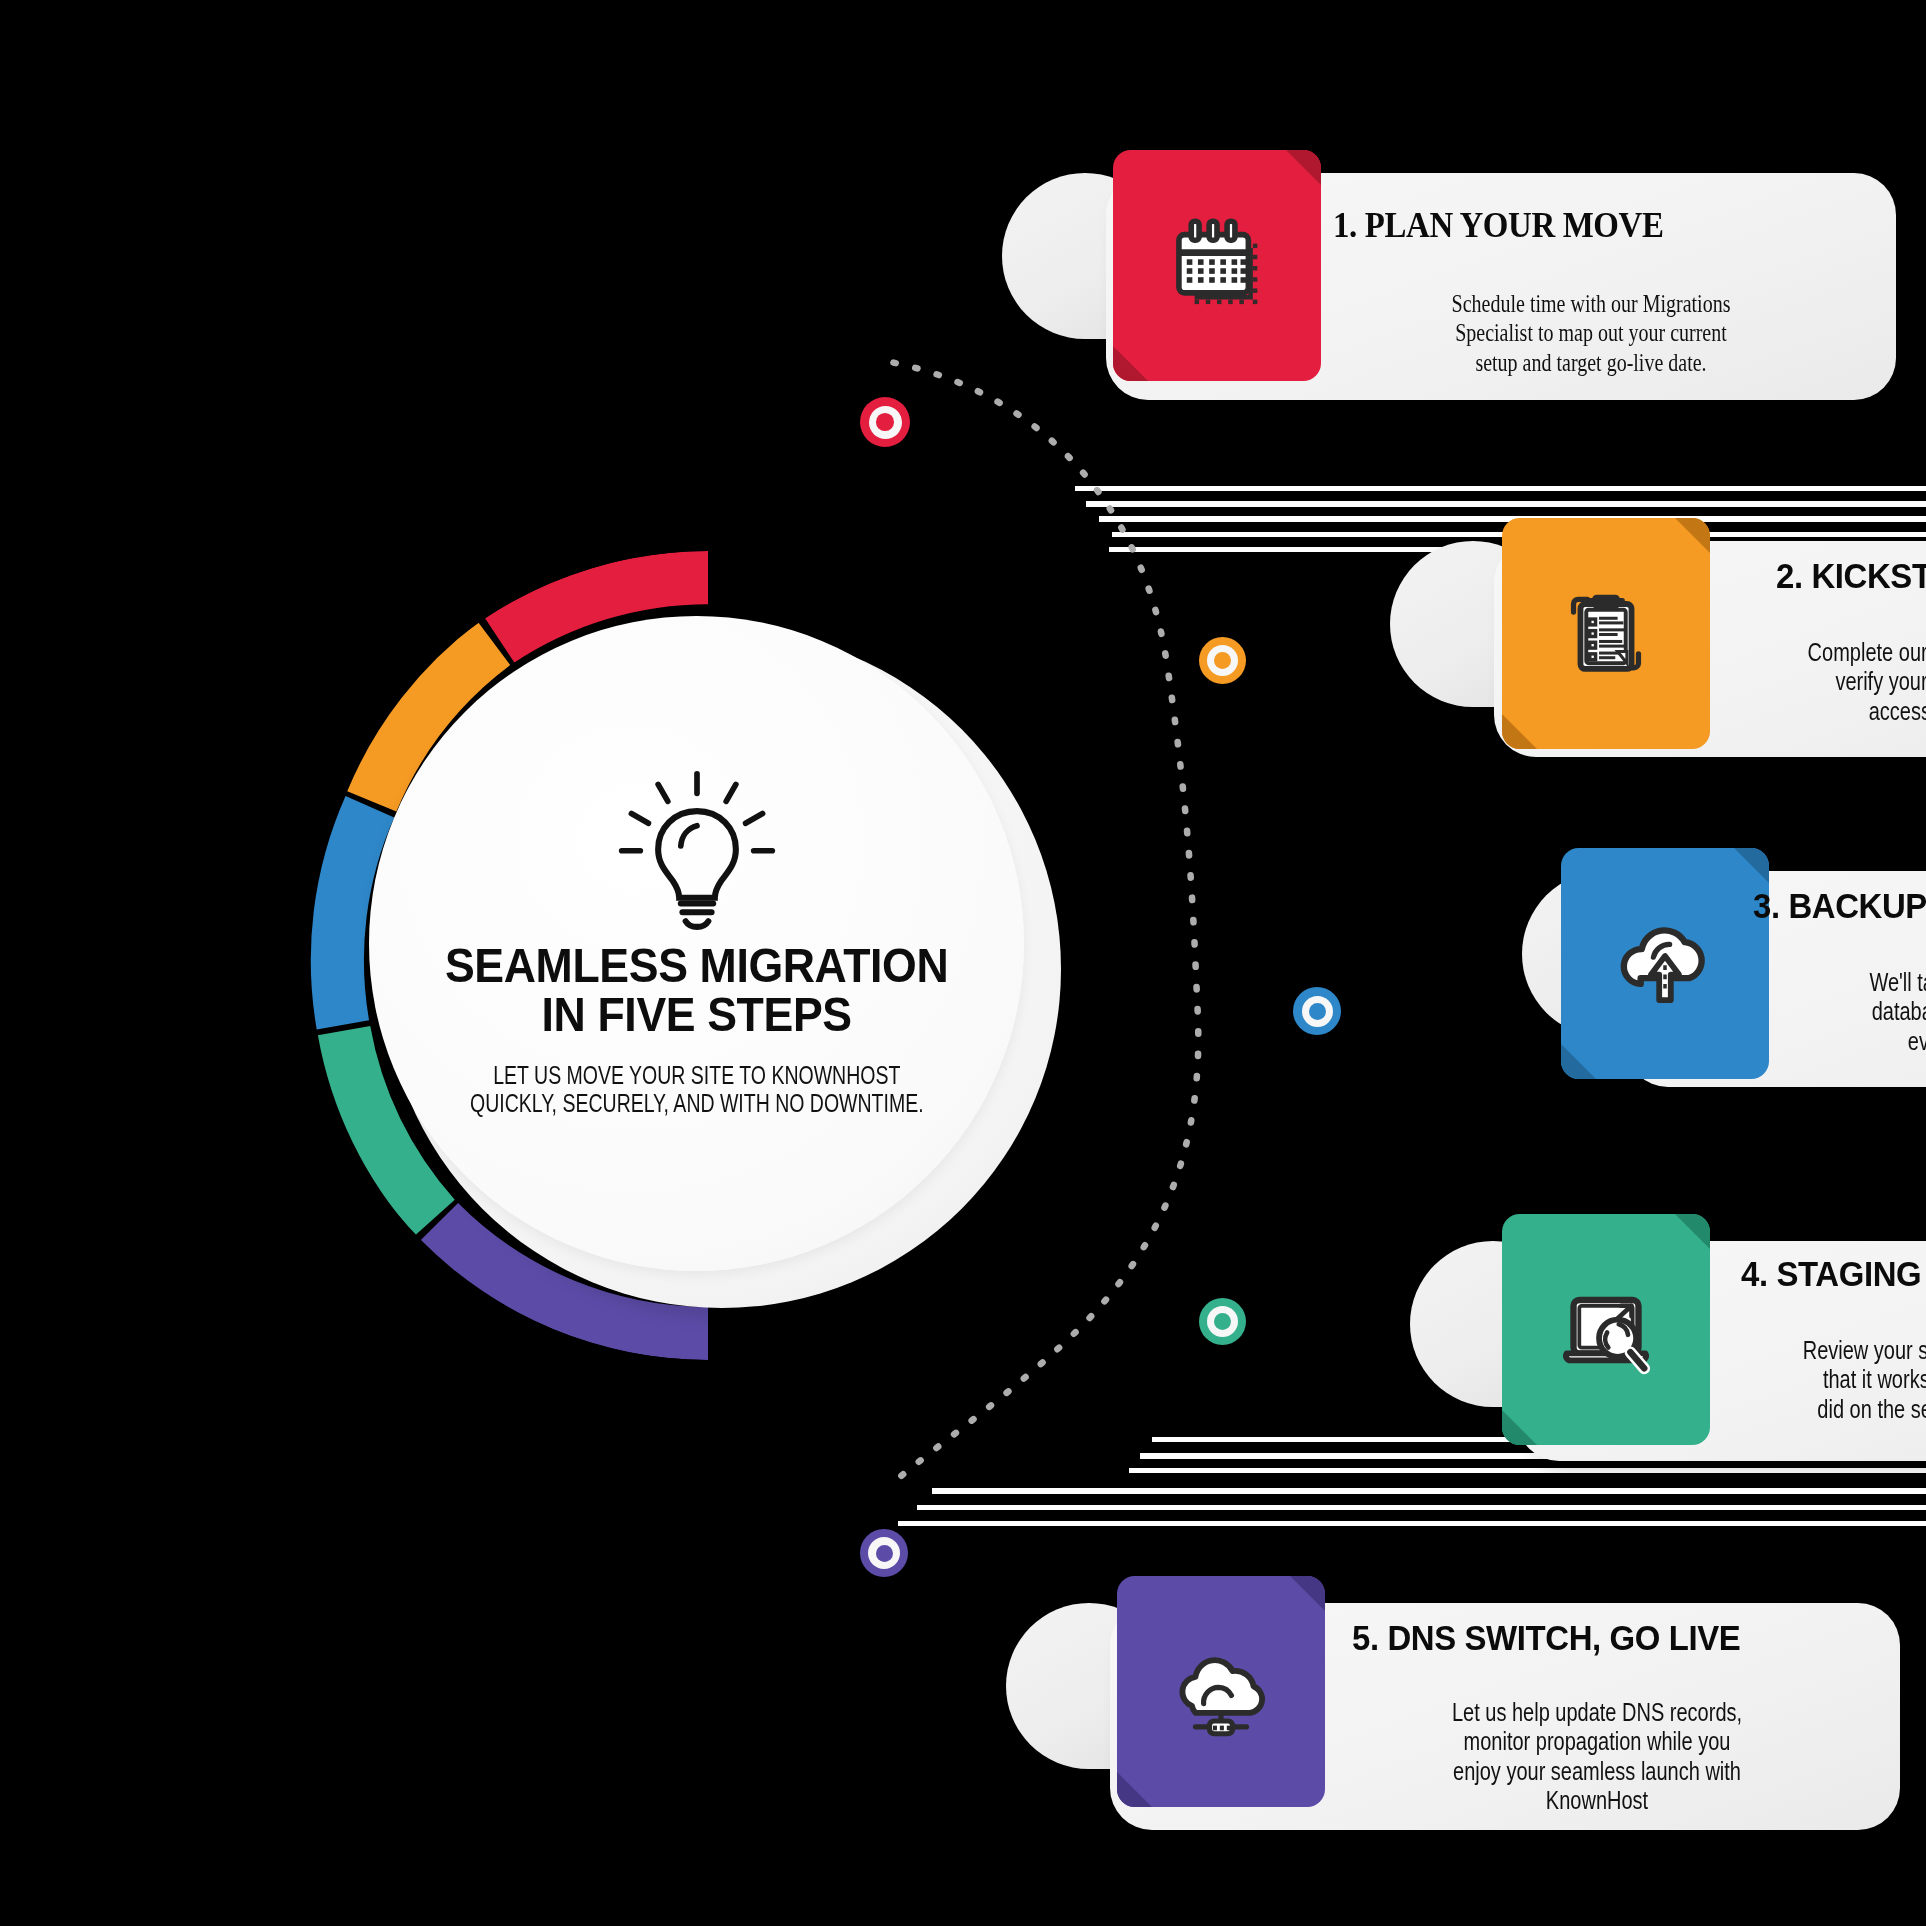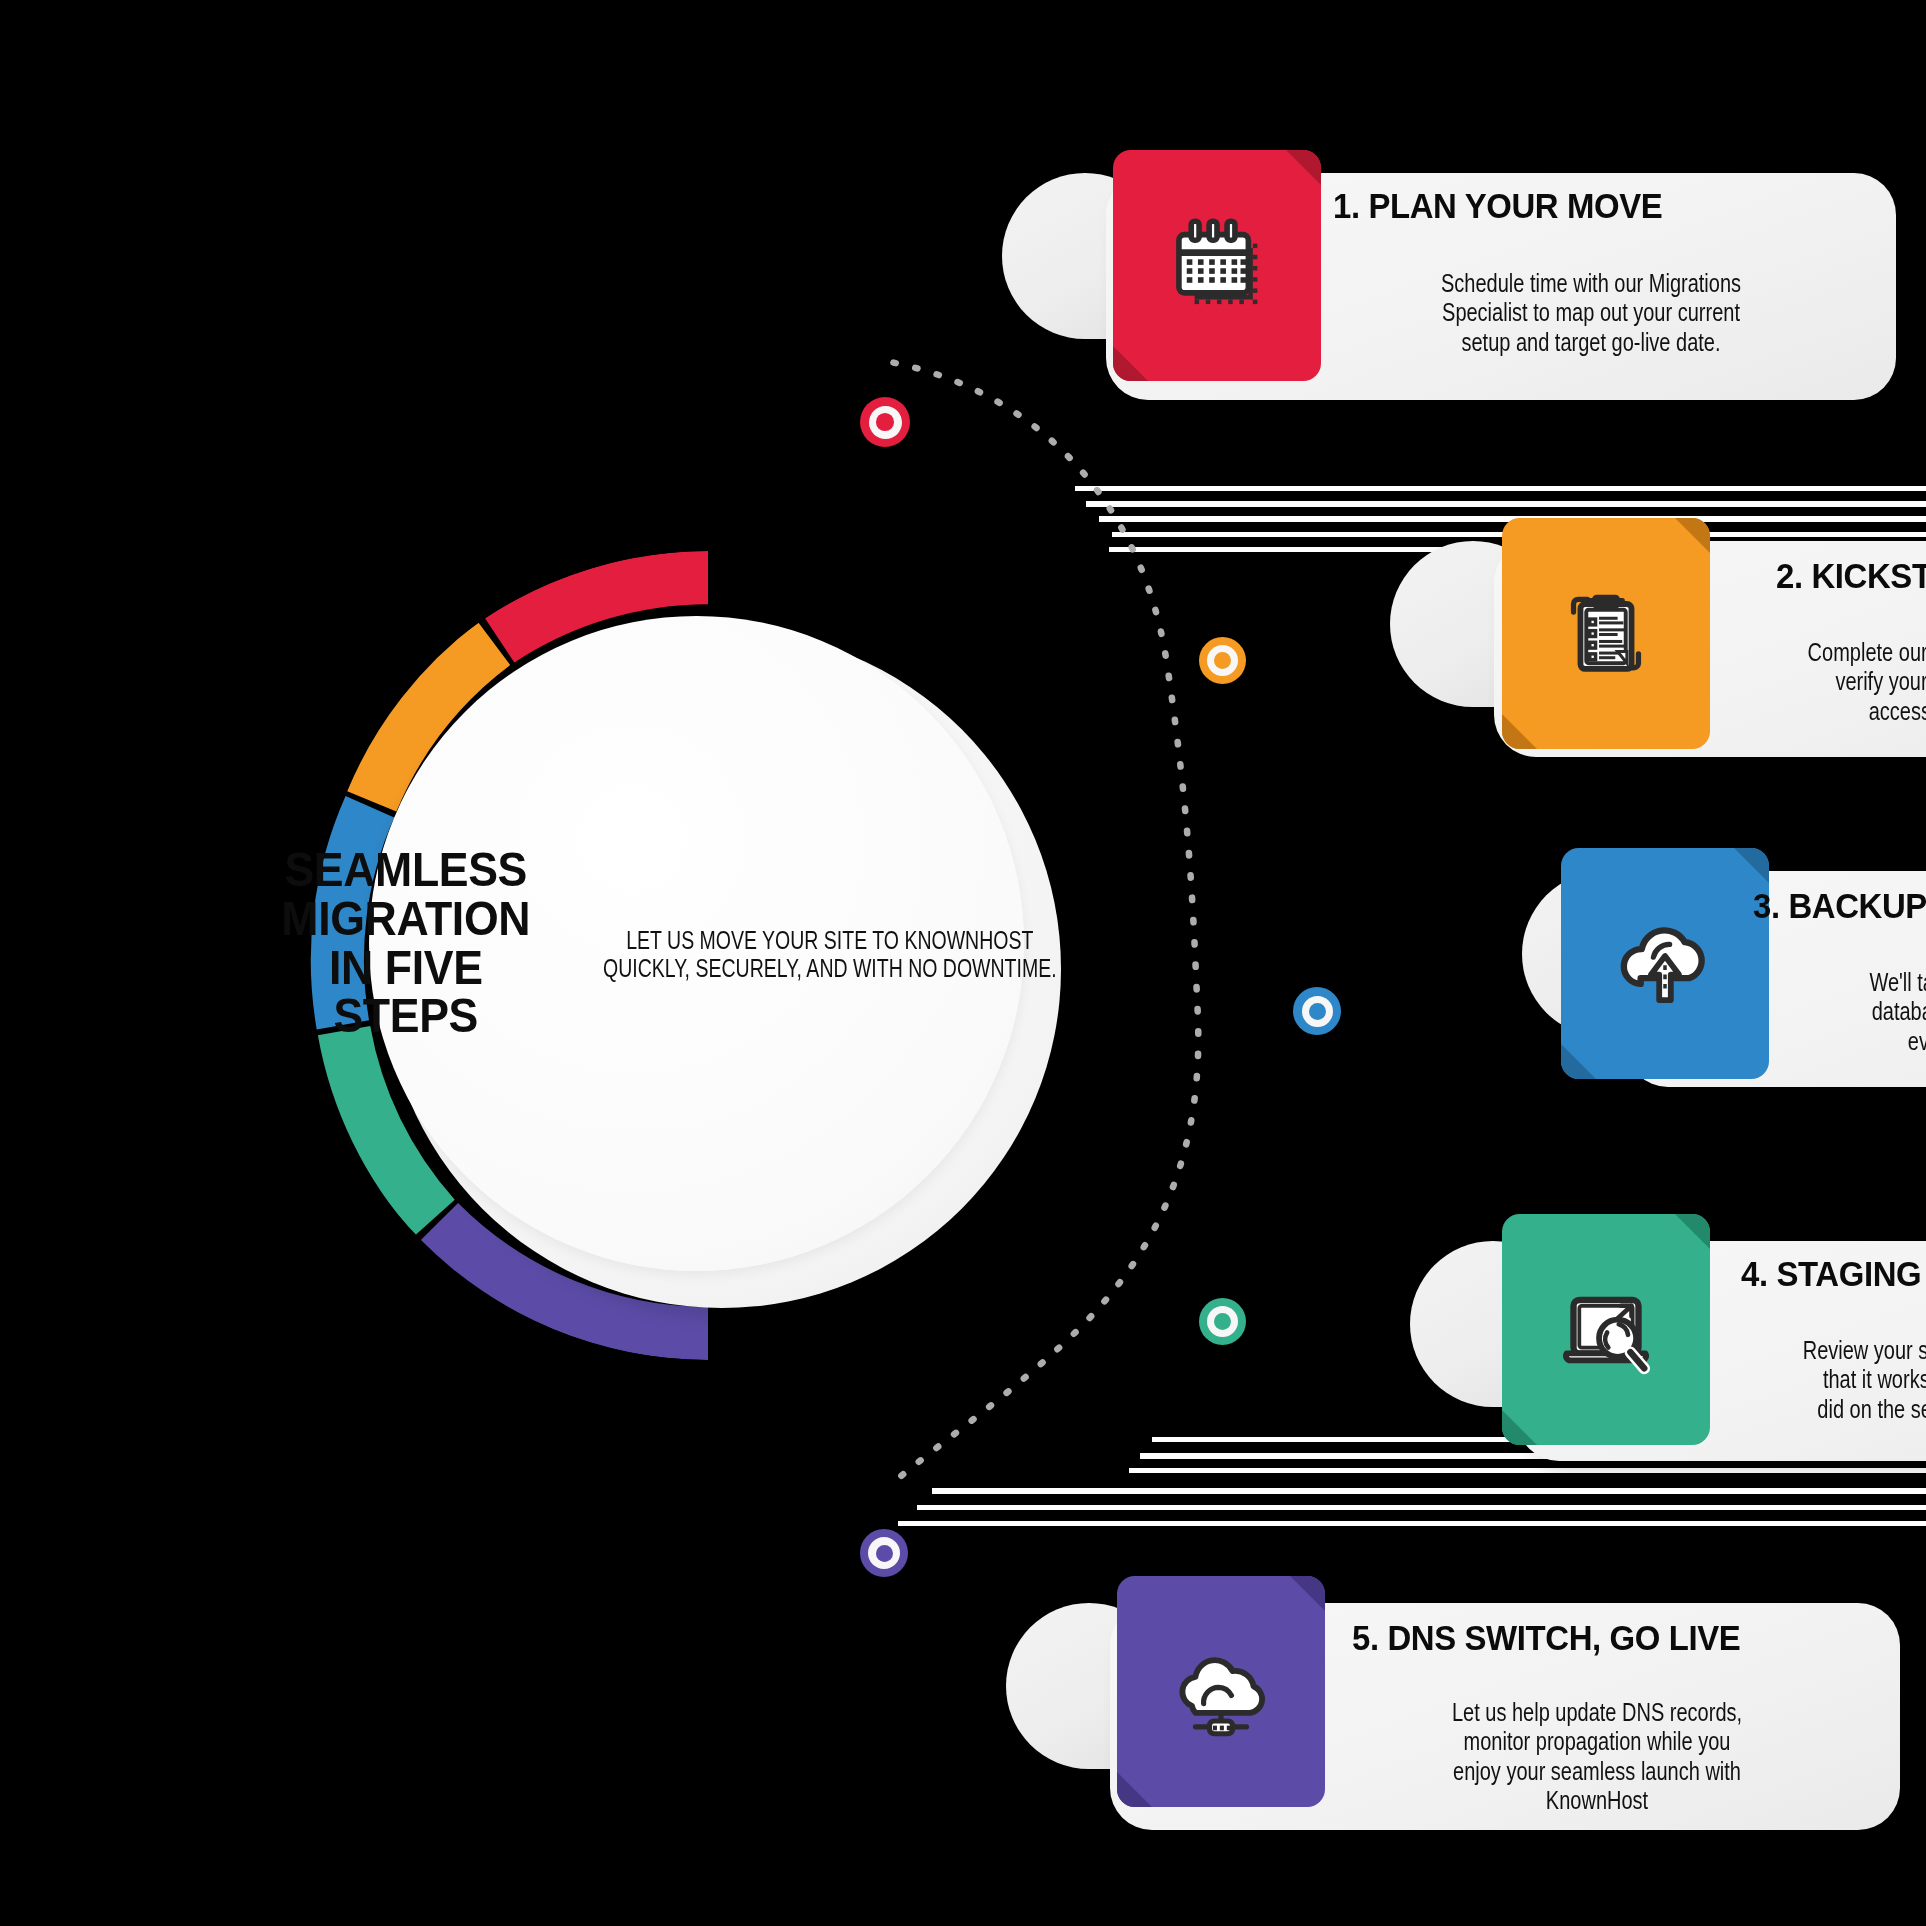--- a/index.html
+++ b/index.html
@@ -14,21 +14,21 @@
   
   #hub{position:absolute;left:304px;top:551px;width:809px;height:809px;}
   #ring{position:absolute;left:0;top:0;width:809px;height:809px;border-radius:50%;}
   #ring-clip{position:absolute;left:0;top:0;width:404px;height:809px;overflow:hidden;}
   #hub-shadow{position:absolute;left:79px;top:79px;width:678px;height:678px;border-radius:50%;
      background:radial-gradient(circle at 42% 38%,#ffffff 0%,#f3f3f3 72%,#e6e6e6 100%);
      box-shadow:8.5px 10px 17.7px rgba(0,0,0,.13);}
   #hub-face{position:absolute;left:65px;top:65px;width:655px;height:655px;border-radius:50%;
      background:radial-gradient(circle at 40% 34%,#ffffff 0%,#fafafa 68%,#f2f2f2 100%);
      box-shadow:0 3.9px 13px rgba(0,0,0,.06);
-     display:flex;flex-direction:row;align-items:center;justify-content:center;}
+     display:flex;flex-direction:column;align-items:center;justify-content:center;}
   #bulb{width:162px;height:166px;margin-bottom:7px;}
   #hub-title{font-weight:900;font-size:48px;line-height:1.02;letter-spacing:-0.4px;
      text-align:center;color:#0d0d0d;transform:scaleX(.93);}
   #hub-sub{margin-top:21px;font-size:25px;line-height:1.13;text-align:center;color:#111;
      font-weight:400;transform:scaleX(.78);white-space:nowrap;}
 
   
   #path{position:absolute;left:828px;top:347px;width:616px;height:1271px;pointer-events:none;}
 
   
@@ -194,21 +194,21 @@
             <rect x="50" y="80" width="4" height="4"></rect>
               <rect x="60" y="80" width="4" height="4"></rect>
             <rect x="70" y="80" width="4" height="4"></rect>
           </g>
         </g>
         <g fill="none" stroke="#2B2B2B" stroke-width="4">
           <path d="M80 34 v44 H30"></path>
         </g>
       </svg>
     </div>
-    <div class="txt" style="left:393px;top:36px;width:516px;">
+    <div class="txt" style="left:393px;top:56px;width:516px;font-family:Liberation Serif, serif;">
       <div class="s-title">1. PLAN YOUR MOVE</div>
       <div class="s-desc" style="margin-top:43px;">
         <div>Schedule time with our Migrations</div>
         <div>Specialist to map out your current</div>
         <div>setup and target go-live date.</div>
       </div>
     </div>
   </div>
 
   <div class="step" style="left:1325px;top:514px;">

